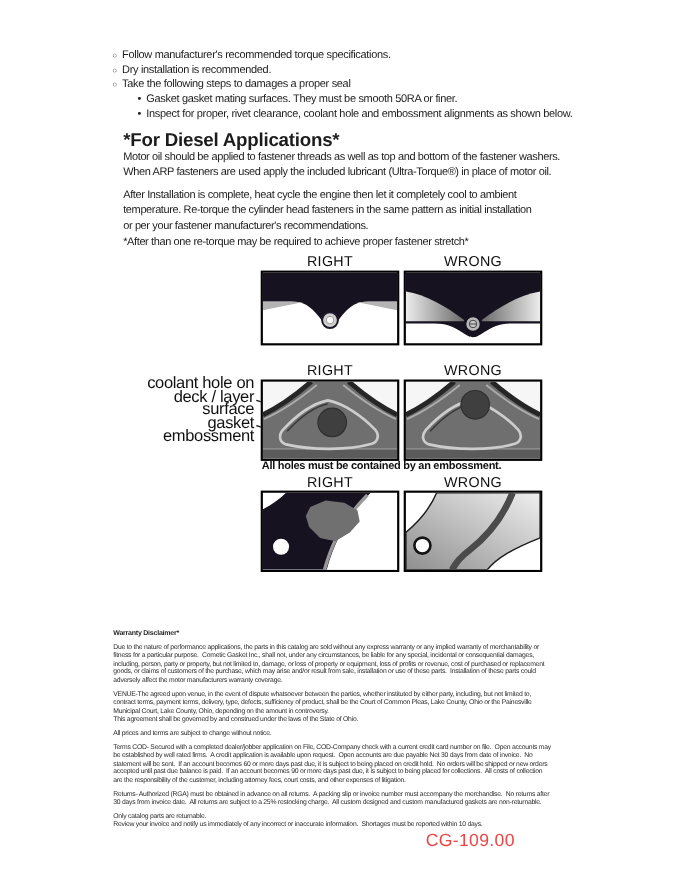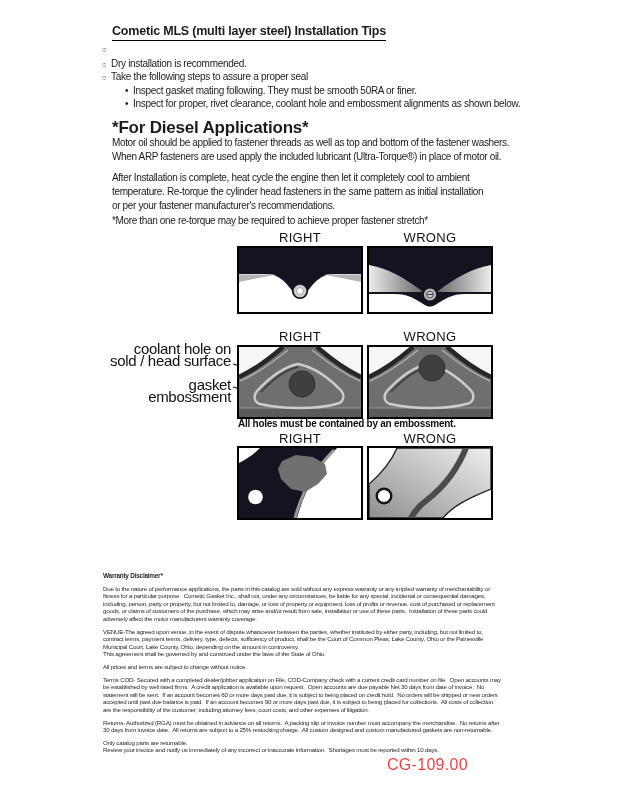--- a/index.html
+++ b/index.html
@@ -36,51 +36,51 @@
   .legal-h { font-weight:bold; font-size:6.4px; margin-bottom:5px; }
   .legal p { margin:5px 0 0 0; white-space:pre-wrap; }
   .legal p:first-of-type { margin-top:0; }
   .pageno { position:absolute; left:387px; top:756px; font-size:16px; letter-spacing:0.3px; color:#ef4444; }
 </style>
 </head>
 <body>
 
 <div class="page">
 
-  <h1 class="title">Cometic MLS (multi layer steel) Installation Tips</h1>
 
   <div class="bullets">
     <div class="b-row">
       <span class="b-mark">○</span>
+      <span>Follow manufacturer's recommended torque specifications.</span>
     </div>
     <div class="b-row">
       <span class="b-mark">○</span>
       <span>Dry installation is recommended.</span>
     </div>
     <div class="b-row">
       <span class="b-mark">○</span>
-      <span>Take the following steps to assure a proper seal</span>
+      <span>Take the following steps to damages a proper seal</span>
     </div>
     <div class="b-row indent">
       <span class="b-mark">•</span>
-      <span>Inspect gasket mating following.  They must be smooth 50RA or finer.</span>
+      <span>Gasket gasket mating surfaces.  They must be smooth 50RA or finer.</span>
     </div>
     <div class="b-row indent">
       <span class="b-mark">•</span>
       <span>Inspect for proper, rivet clearance, coolant hole and embossment alignments as shown below.</span>
     </div>
   </div>
 
   <h2 class="diesel-h">*For Diesel Applications*</h2>
   <p class="body-p p2">After Installation is complete, heat cycle the engine then let it completely cool to ambient
 temperature. Re-torque the cylinder head fasteners in the same pattern as initial installation
 or per your fastener manufacturer's recommendations.</p>
   <p class="body-p p1">Motor oil should be applied to fastener threads as well as top and bottom of the fastener washers.
 When ARP fasteners are used apply the included lubricant (Ultra-Torque®) in place of motor oil.</p>
-  <p class="body-p p3">*More than one re-torque may be required to achieve proper fastener stretch*</p>
+  <p class="body-p p3">*After than one re-torque may be required to achieve proper fastener stretch*</p>
 
   <div class="dg-h" style="left:237px; top:230px;">RIGHT</div>
   <div class="dg-h" style="left:367px; top:230px;">WRONG</div>
 
   <div class="dg-box" style="left:237px; top:246px;">
     <svg width="122" height="64" viewBox="0 0 122 64">
       <rect width="122" height="64" fill="#ffffff"></rect>
       <path d="M0,0 H122 V26 H96 C85,26 79,30 71,40 C66,46.5 64.5,48.5 61,48.5 C57.5,48.5 56,46.5 51,40 C43,30 37,26 26,26 H0 Z" fill="#17121f"></path>
       <path d="M0,26.5 L37,26.5 L0,34 Z" fill="#b4b4b4"></path>
       <path d="M122,26.5 L85,26.5 L122,34 Z" fill="#b4b4b4"></path>
@@ -110,21 +110,21 @@
       <line x1="57.5" y1="46.5" x2="64.5" y2="46.5" stroke="#444444" stroke-width="1"></line>
     </svg>
   </div>
 
 
   <div class="dg-h" style="left:237px; top:329px;">RIGHT</div>
   <div class="dg-h" style="left:367px; top:329px;">WRONG</div>
 
   <div class="lbl" style="top:343px;">
     <span>coolant hole on</span><br>
-    <span>sold / head surface</span>
+    <span>deck / layer surface</span>
   </div>
   <div class="lbl" style="top:379px;">
     <span>gasket embossment</span>
   </div>
 
   <svg class="leader" width="72" height="42" viewBox="0 0 72 42">
     <line x1="2" y1="6" x2="66" y2="25" stroke="#111111" stroke-width="1.1"></line>
     <line x1="2" y1="29" x2="26" y2="36" stroke="#111111" stroke-width="1.1"></line>
   </svg>
 

